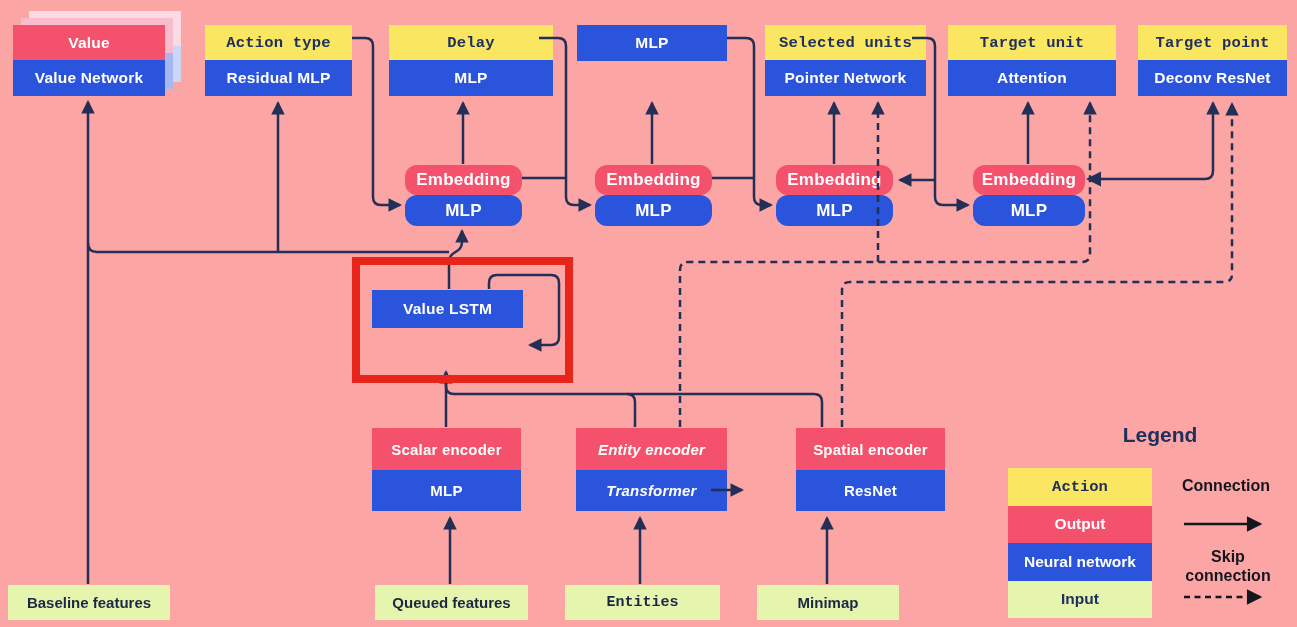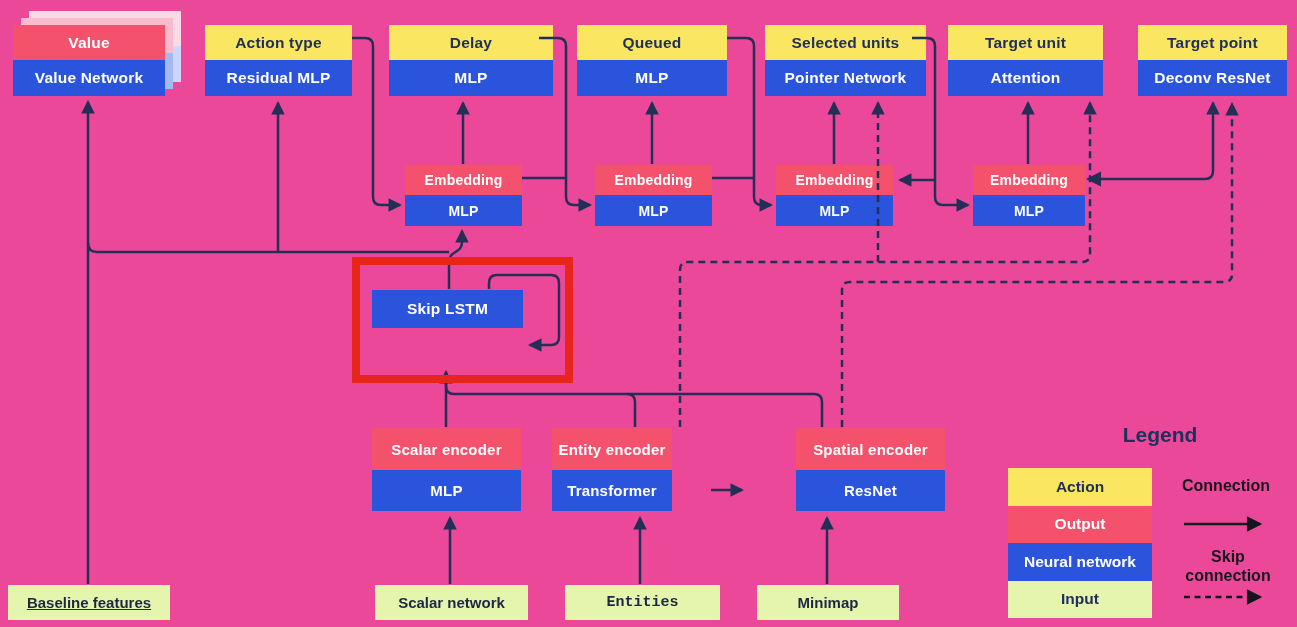--- a/index.html
+++ b/index.html
@@ -1,32 +1,32 @@
 <!DOCTYPE html>
 <html><head>
 <meta charset="utf-8">
 <style>
   :root{
     --yellow:#FAE661; --pink:#F4516C; --blue:#2A54DB; --green:#E5F5AE;
     --navy:#20305C; --line:#232F56; --red:#E8251B; --ink:#14161D;
   }
   html,body{margin:0;padding:0;background:#fff;}
-  .stage{position:relative;width:1297px;height:627px;background:#ec4899;overflow:hidden;
+  .stage{position:relative;width:1297px;height:627px;background:#fca5a5;overflow:hidden;
          font-family:"Liberation Sans",sans-serif;}
   .card{position:absolute;display:flex;flex-direction:column;z-index:1;}
   .half{display:flex;align-items:center;justify-content:center;font-weight:600;
         letter-spacing:.2px;white-space:nowrap;}
-  .c-yellow{background:var(--yellow);color:var(--navy);}
+  .c-yellow{background:var(--yellow);color:var(--navy);font-family:Liberation Mono, monospace;}
   .c-pink{background:var(--pink);color:#fff;}
   .c-blue{background:var(--blue);color:#fff;}
   .c-green{background:var(--green);color:var(--navy);}
   .head .half{font-size:15.5px;}
   .head .half-top{height:35px;}
   .head .half-bot{height:36px;}
-  .emb .half{font-size:14px;}
+  .emb .half{font-size:17px;border-radius:12px;}
   .emb .half-top{height:30px;}
   .emb .half-bot{height:31px;}
   .core-card .half{font-size:15.5px;}
   .core-card .half-top{height:38px;}
   .core-card .half-bot{height:38px;}
   .enc .half{font-size:15px;}
   .enc .half-top{height:42px;}
   .enc .half-bot{height:41px;}
   .input-card{position:absolute;height:35px;display:flex;align-items:center;justify-content:center;
         font-size:15px;font-weight:700;color:#1C2743;z-index:1;}
@@ -68,28 +68,27 @@
   </div>
   <div class="card head" style="left:205px;top:25px;width:147px;">
     <div class="half half-top c-yellow">Action type</div>
     <div class="half half-bot c-blue">Residual MLP</div>
   </div>
   <div class="card head" style="left:389px;top:25px;width:164px;">
     <div class="half half-top c-yellow">Delay</div>
     <div class="half half-bot c-blue">MLP</div>
   </div>
   <div class="card head" style="left:577px;top:25px;width:150px;">
-    <div class="half half-top c-yellow">Queued</div>
     <div class="half half-bot c-blue">MLP</div>
   </div>
   <div class="card head" style="left:765px;top:25px;width:161px;">
     <div class="half half-top c-yellow">Selected units</div>
     <div class="half half-bot c-blue">Pointer Network</div>
   </div>
-  <div class="card head" style="left:948px;top:25px;width:155px;">
+  <div class="card head" style="left:948px;top:25px;width:168px;">
     <div class="half half-top c-yellow">Target unit</div>
     <div class="half half-bot c-blue">Attention</div>
   </div>
   <div class="card head" style="left:1138px;top:25px;width:149px;">
     <div class="half half-top c-yellow">Target point</div>
     <div class="half half-bot c-blue">Deconv ResNet</div>
   </div>
 
   <div class="card emb" style="left:405px;top:165px;width:117px;">
     <div class="half half-top c-pink">Embedding</div>
@@ -102,38 +101,38 @@
   <div class="card emb" style="left:776px;top:165px;width:117px;">
     <div class="half half-top c-pink">Embedding</div>
     <div class="half half-bot c-blue">MLP</div>
   </div>
   <div class="card emb" style="left:973px;top:165px;width:112px;">
     <div class="half half-top c-pink">Embedding</div>
     <div class="half half-bot c-blue">MLP</div>
   </div>
 
   <div class="card core-card" style="left:372px;top:290px;width:151px;">
-    <div class="half half-bot c-blue">Skip LSTM</div>
+    <div class="half half-bot c-blue">Value LSTM</div>
   </div>
 
   <div class="card enc" style="left:372px;top:428px;width:149px;">
     <div class="half half-top c-pink">Scalar encoder</div>
     <div class="half half-bot c-blue">MLP</div>
   </div>
-  <div class="card enc" style="left:552px;top:428px;width:120px;">
+  <div class="card enc" style="left:576px;top:428px;width:151px;font-style:italic;">
     <div class="half half-top c-pink">Entity encoder</div>
     <div class="half half-bot c-blue">Transformer</div>
   </div>
   <div class="card enc" style="left:748px;top:428px;width:149px;padding-left:48px;">
     <div class="half half-top c-pink">Spatial encoder</div>
     <div class="half half-bot c-blue">ResNet</div>
   </div>
 
-  <div class="input-card c-green" style="left:8px;top:585px;width:162px;text-decoration:underline;">Baseline features</div>
-  <div class="input-card c-green" style="left:375px;top:585px;width:153px;">Scalar network</div>
+  <div class="input-card c-green" style="left:8px;top:585px;width:162px;">Baseline features</div>
+  <div class="input-card c-green" style="left:375px;top:585px;width:153px;">Queued features</div>
   <div class="input-card c-green" style="left:565px;top:585px;width:155px;font-family:Liberation Mono, monospace;">Entities</div>
   <div class="input-card c-green" style="left:757px;top:585px;width:142px;">Minimap</div>
 
   <div class="legend-title">Legend</div>
   <div class="legend-row c-yellow" style="top:468px;">Action</div>
   <div class="legend-row c-pink" style="top:505.5px;">Output</div>
   <div class="legend-row c-blue" style="top:543px;">Neural network</div>
   <div class="legend-row c-green" style="top:580.5px;">Input</div>
   <div class="legend-label" style="left:1176px;top:477px;">Connection</div>
   <div class="legend-label" style="left:1178px;top:548px;">Skip connection</div>

